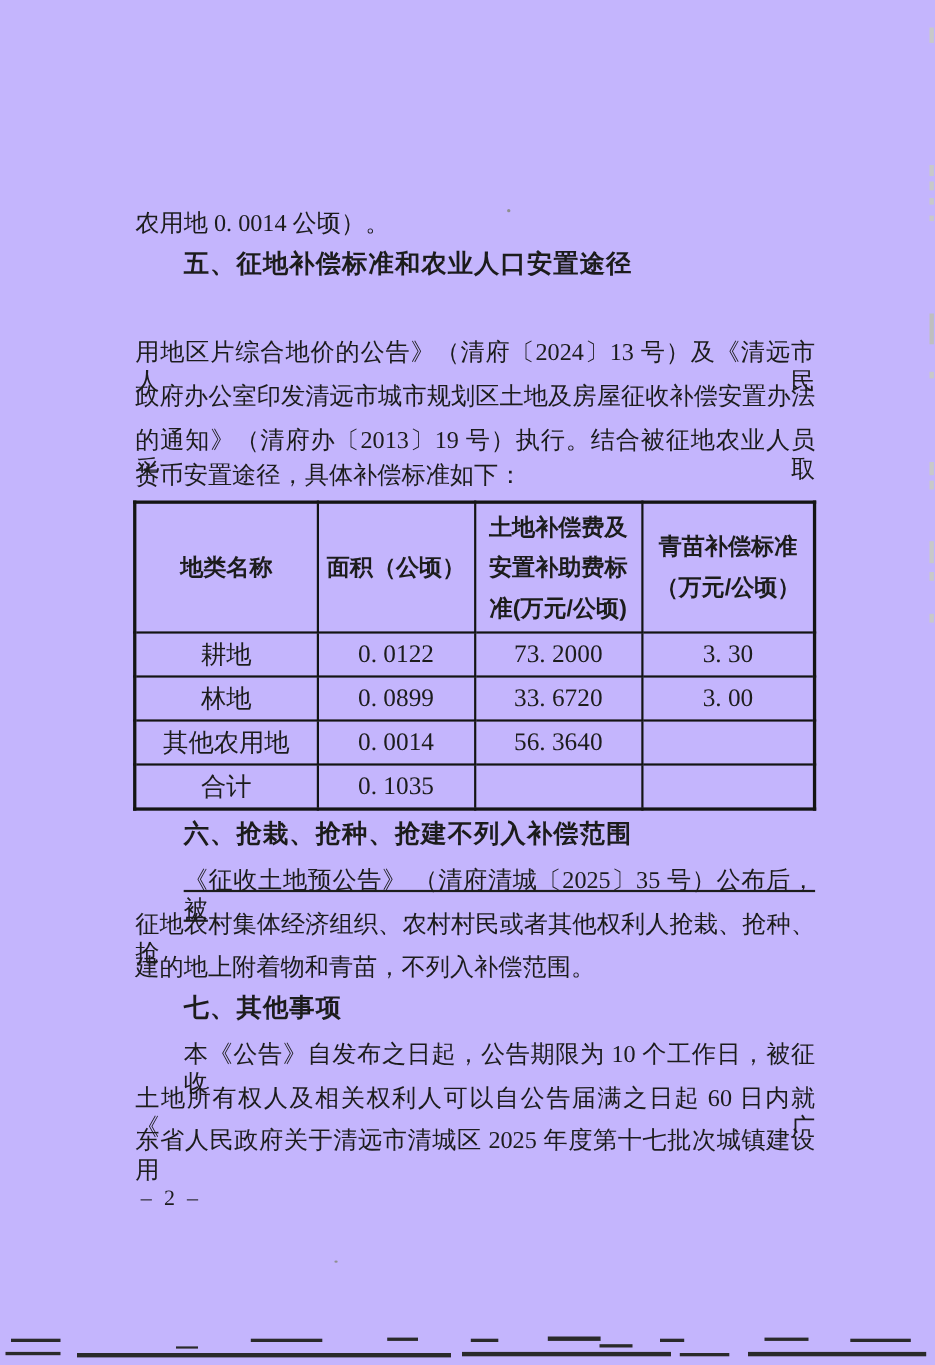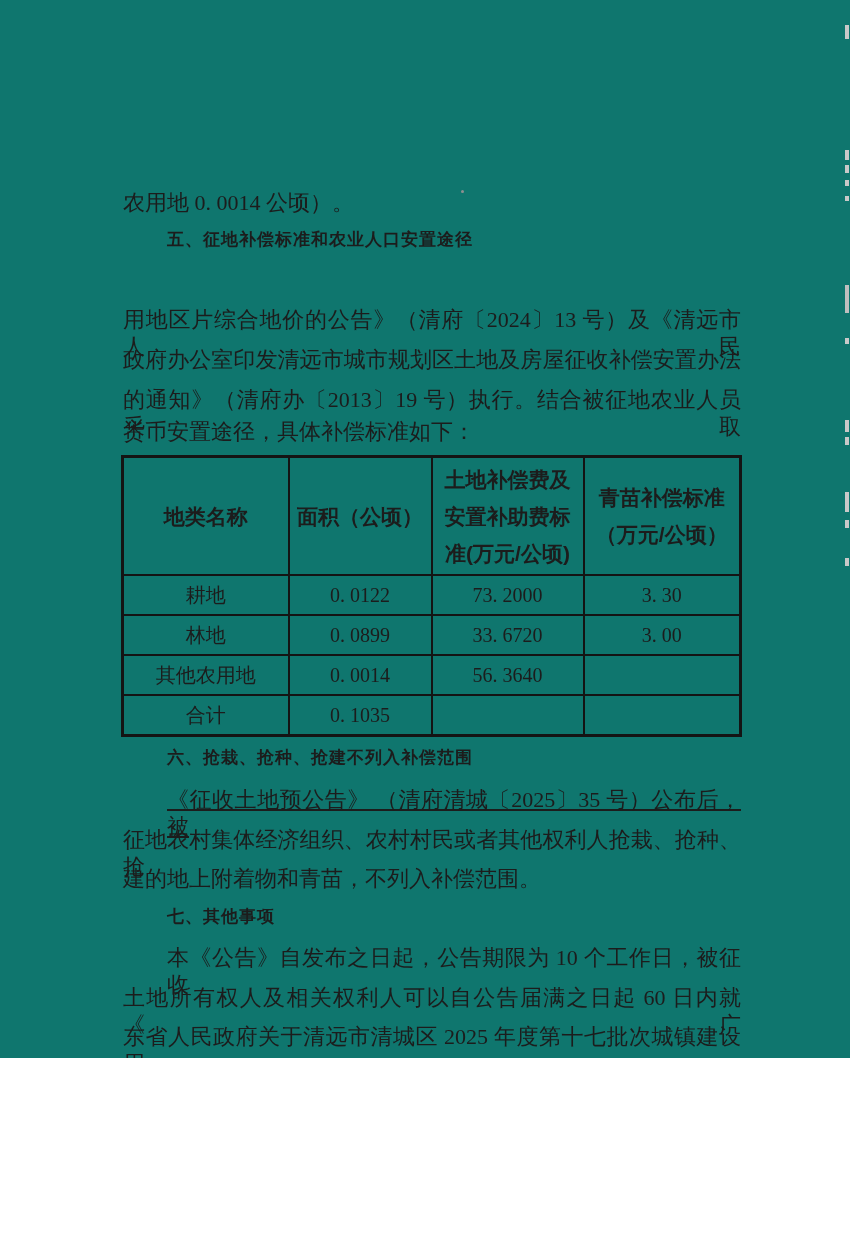--- a/index.html
+++ b/index.html
@@ -1,20 +1,20 @@
 <!DOCTYPE html>
 <html><head>
 <meta charset="utf-8">
 <style>
   html, body { margin: 0; padding: 0; background: #ffffff; }
   .page {
     position: relative;
     width: 850px;
-    height: 1058px;
-    background: #0f766e;
+    height: 1241px;
+    background: #c4b5fd;
     overflow: hidden;
     font-family: "Liberation Serif", "DejaVu Serif", serif;
     color: #1c1c1c;
   }
   .line {
     position: absolute;
     left: 123px;
     width: 618px;
     font-size: 22px;
     line-height: 27px;
@@ -23,21 +23,21 @@
   }
   .just {
     white-space: normal;
     text-align: justify;
     text-align-last: justify;
   }
   .indent { padding-left: 44px; width: 574px; }
   .heading {
     font-family: "Liberation Sans", "DejaVu Sans", sans-serif;
     font-weight: 700;
-    font-size: 17px;
+    font-size: 23px;
     letter-spacing: 1px;
     padding-left: 44px;
   }
   .l1  { top: 189px; }
   .l2  { top: 226px; }
   .l3  { top: 262px; }
   .l4  { top: 306px; }
   .l5  { top: 346px; }
   .l6  { top: 386px; }
   .l7  { top: 418px; }
@@ -69,21 +69,21 @@
   .ctable th {
     font-family: "Liberation Sans", "DejaVu Sans", sans-serif;
     font-weight: 700;
     font-size: 21px;
     line-height: 37px;
     white-space: pre-line;
     height: 116px;
   }
   .ctable td {
     font-family: "Liberation Serif", "DejaVu Serif", serif;
-    font-size: 20px;
+    font-size: 23px;
     height: 38px;
   }
   .page-number {
     position: absolute;
     left: 128px;
     top: 1078px;
     font-size: 20px;
     letter-spacing: 3px;
     color: #1c1c1c;
   }

